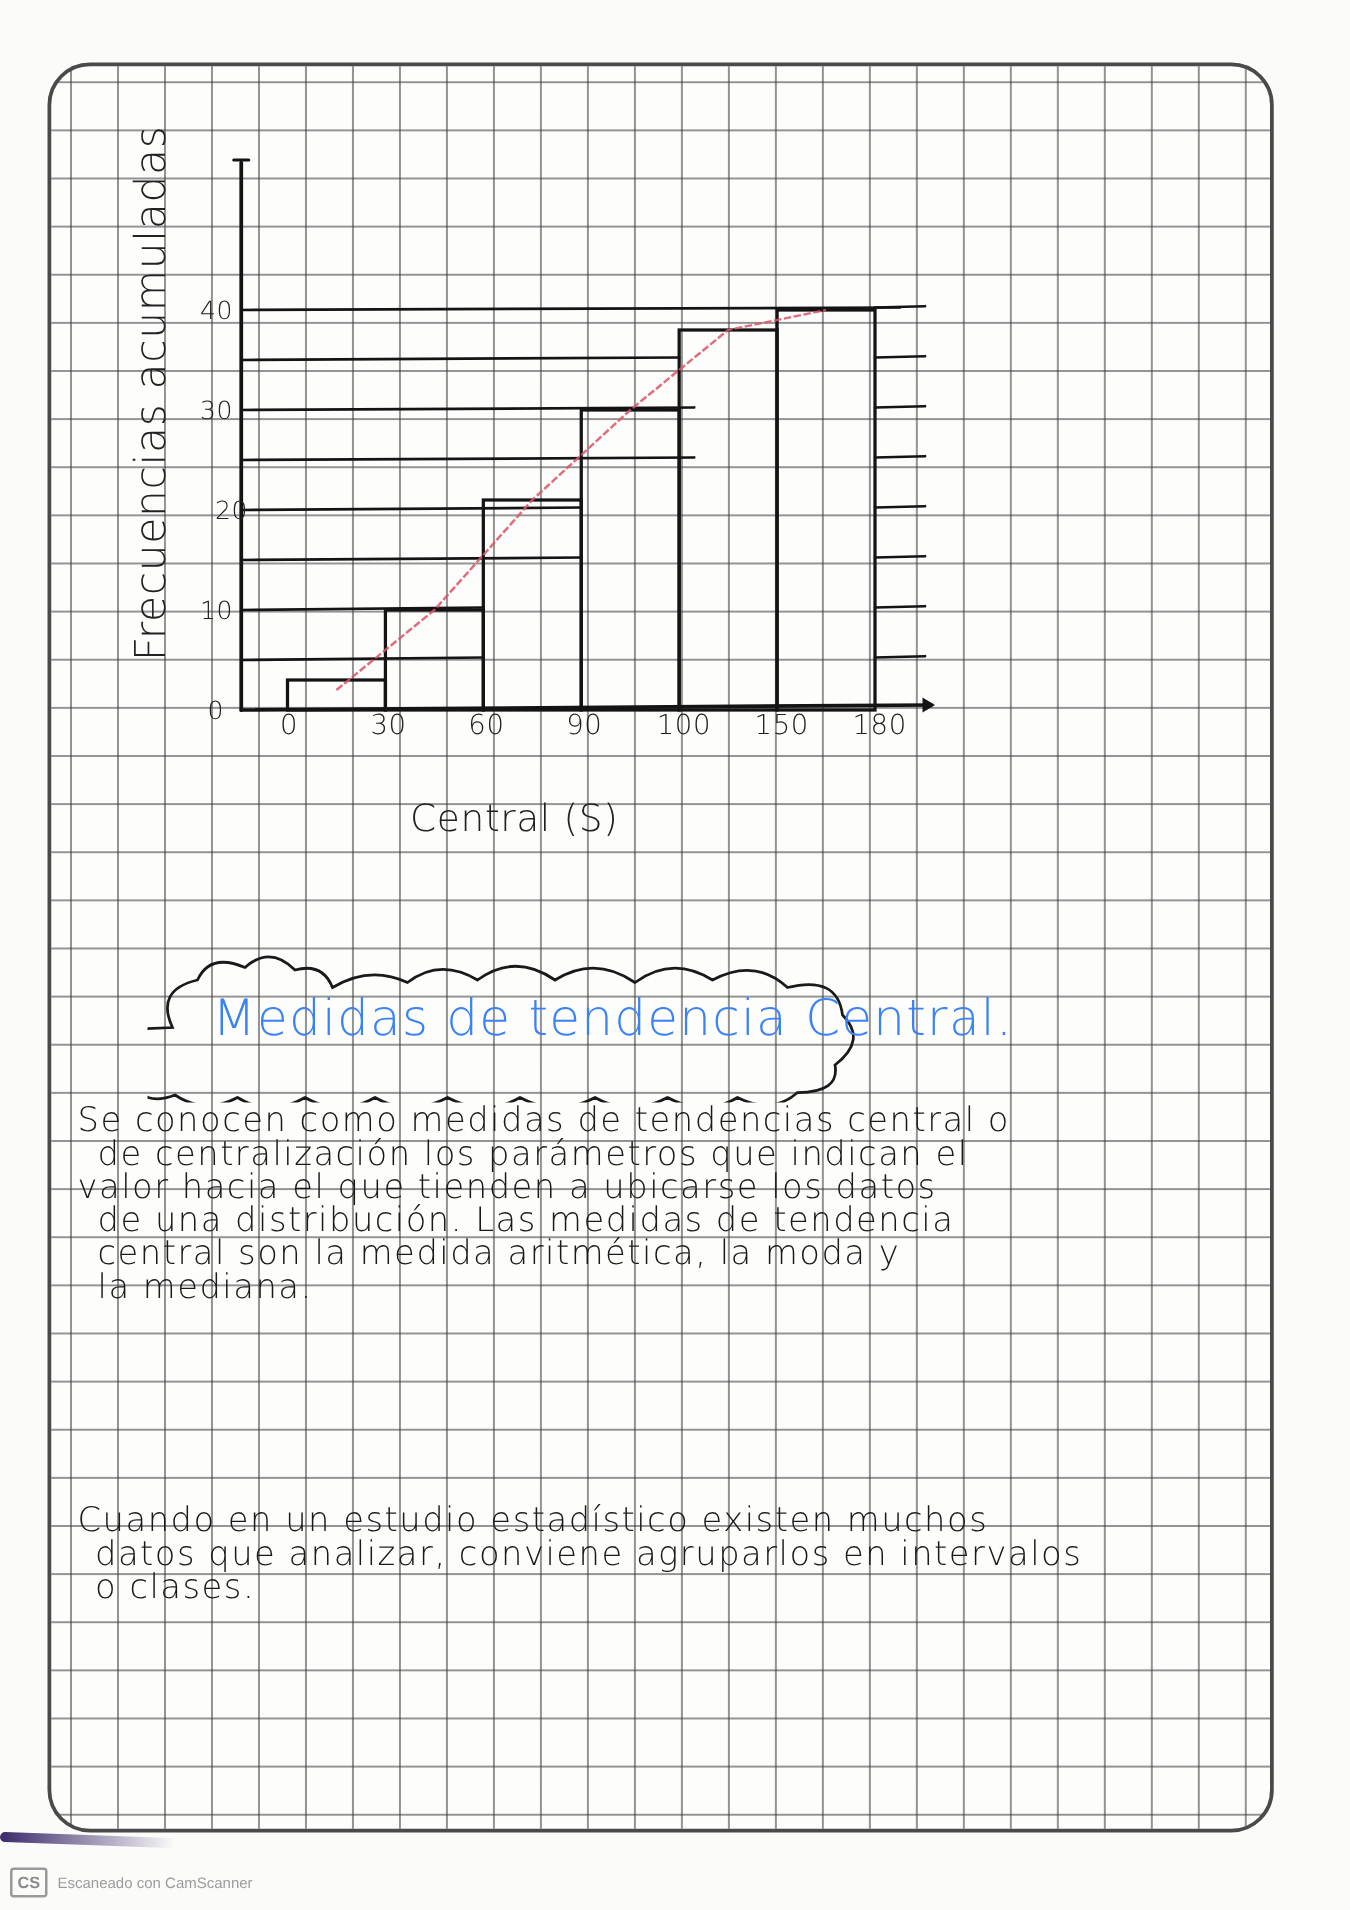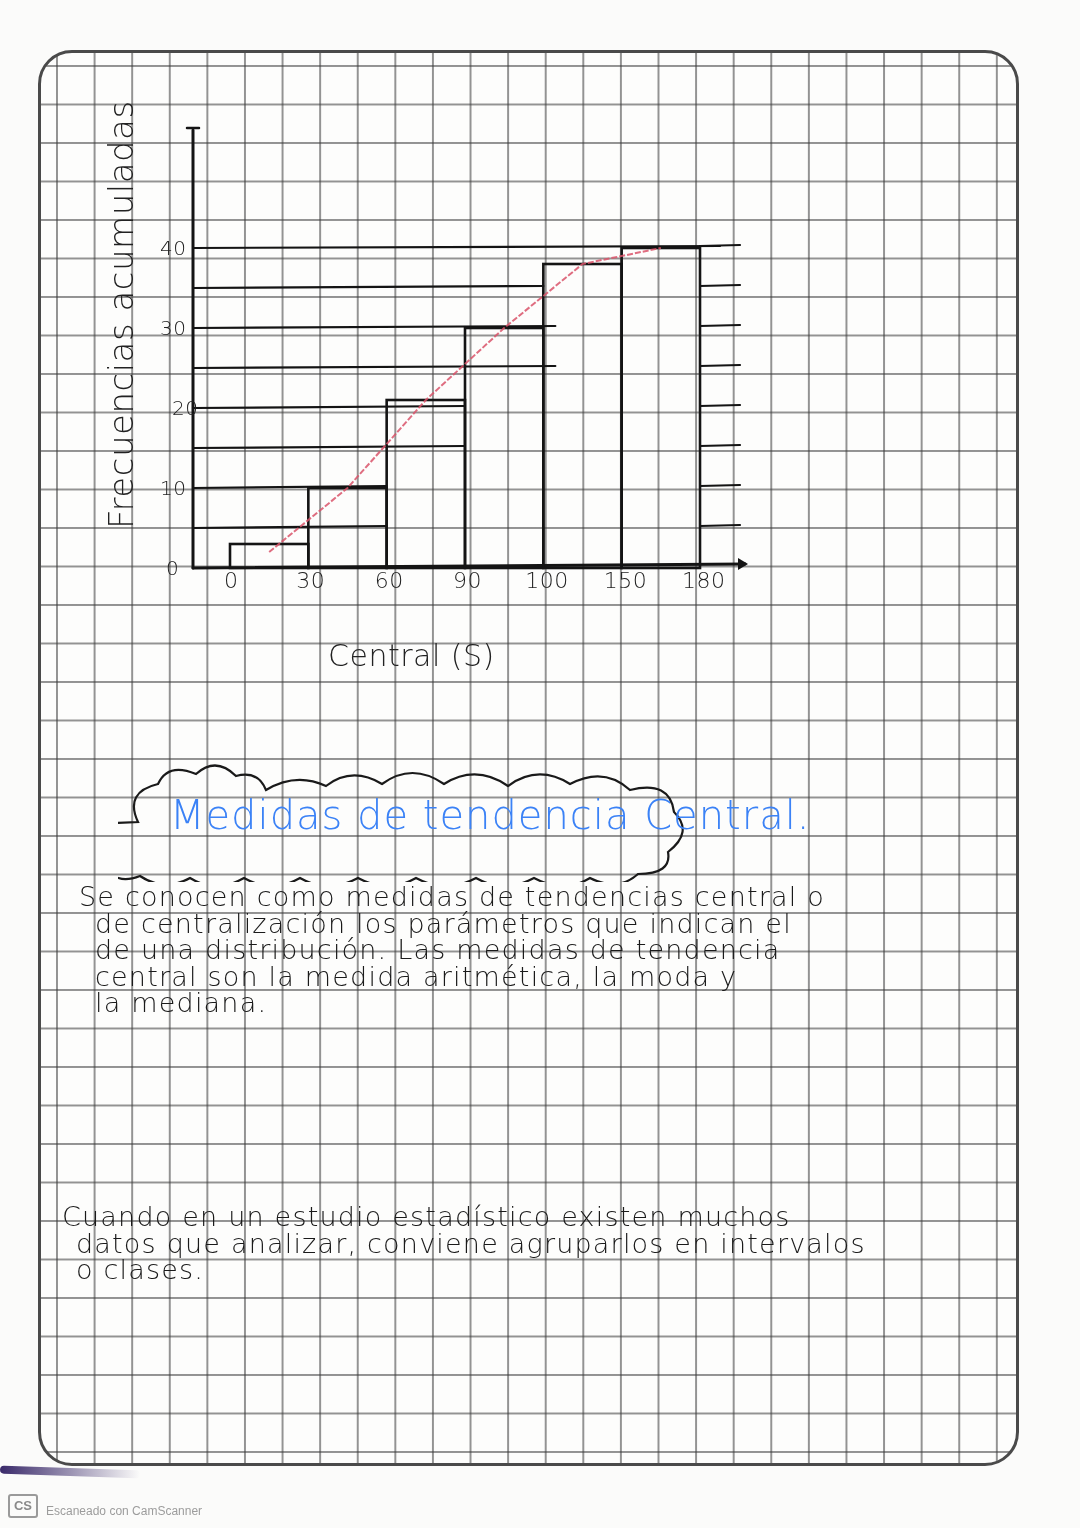--- a/index.html
+++ b/index.html
@@ -44,21 +44,21 @@
   .title {
     position: absolute; left: 52px; top: 30px; font-size: 40px; color: #3b82f6; white-space: nowrap;
     letter-spacing: 1px;
   }
   .para {
     position: absolute; font-size: 27px; color: #1a1a1a; line-height: 26.5px;
     letter-spacing: 1.2px; white-space: nowrap;
   }
   .para div { height: 26.5px; }
   .footer {
-    position: absolute; left: 8px; top: 1494px; display: flex; align-items: flex-end; gap: 8px;
+    position: absolute; left: 8px; top: 1494px; display: flex; align-items: center; gap: 8px;
   }
   .cs-logo {
     width: 26px; height: 20px; border: 2px solid #9a9a9a; border-radius: 3px;
     font-size: 13px; color: #8a8a8a; font-weight: bold; text-align: center; line-height: 20px;
     font-family: "Liberation Sans", sans-serif;
   }
   .cs-text { font-size: 12px; color: #9c9c9c; font-family: "Liberation Sans", sans-serif; }
   .pen-streak {
     position: absolute; left: 0; top: 1468px; width: 140px; height: 8px;
     background: linear-gradient(to right, #3a2a6a, rgba(60,40,110,0));
@@ -125,23 +125,24 @@
 
 <div class="xlabel hand">Central (S)</div>
 
 <div class="title-wrap">
   <svg width="720" height="120">
     <path d="M20,60 q-14,-30 20,-38 q10,-22 38,-10 q20,-18 40,2 q22,-6 30,14 q30,-18 60,-4 q26,-20 56,-2 q30,-22 62,0 q32,-20 64,2 q30,-22 62,-2 q34,-18 60,6 q40,-10 44,22 q20,20 -6,40 q4,22 -30,22 q-20,18 -48,4 q-26,16 -56,0 q-30,16 -58,0 q-30,16 -60,0 q-28,16 -58,0 q-30,16 -58,0 q-28,16 -56,0 q-28,16 -54,0 q-26,14 -50,-2 q-26,10 -34,-12 q-22,-10 -10,-40 z" fill="none" stroke="#1a1a1a" stroke-width="2.2"></path>
   </svg>
   <div class="title hand">Medidas de tendencia Central.</div>
 </div>
 
-<div class="para hand" style="left:62px; top:884px;margin-left:17px;">
+<div class="para hand" style="left:62px; top:884px;">
   <div>Se conocen como medidas de tendencias central o</div>
   <div style="padding-left:16px">de centralización los parámetros que indican el</div>
+  <div>valor hacia el que tienden a ubicarse los datos</div>
   <div style="padding-left:16px">de una distribución. Las medidas de tendencia</div>
   <div style="padding-left:16px">central son la medida aritmética, la moda y</div>
   <div style="padding-left:16px">la mediana.</div>
 </div>
 
 <div class="para hand" style="left:62px; top:1204px;">
   <div>Cuando en un estudio estadístico existen muchos</div>
   <div style="padding-left:14px">datos que analizar, conviene agruparlos en intervalos</div>
   <div style="padding-left:14px">o clases.</div>
 </div>

